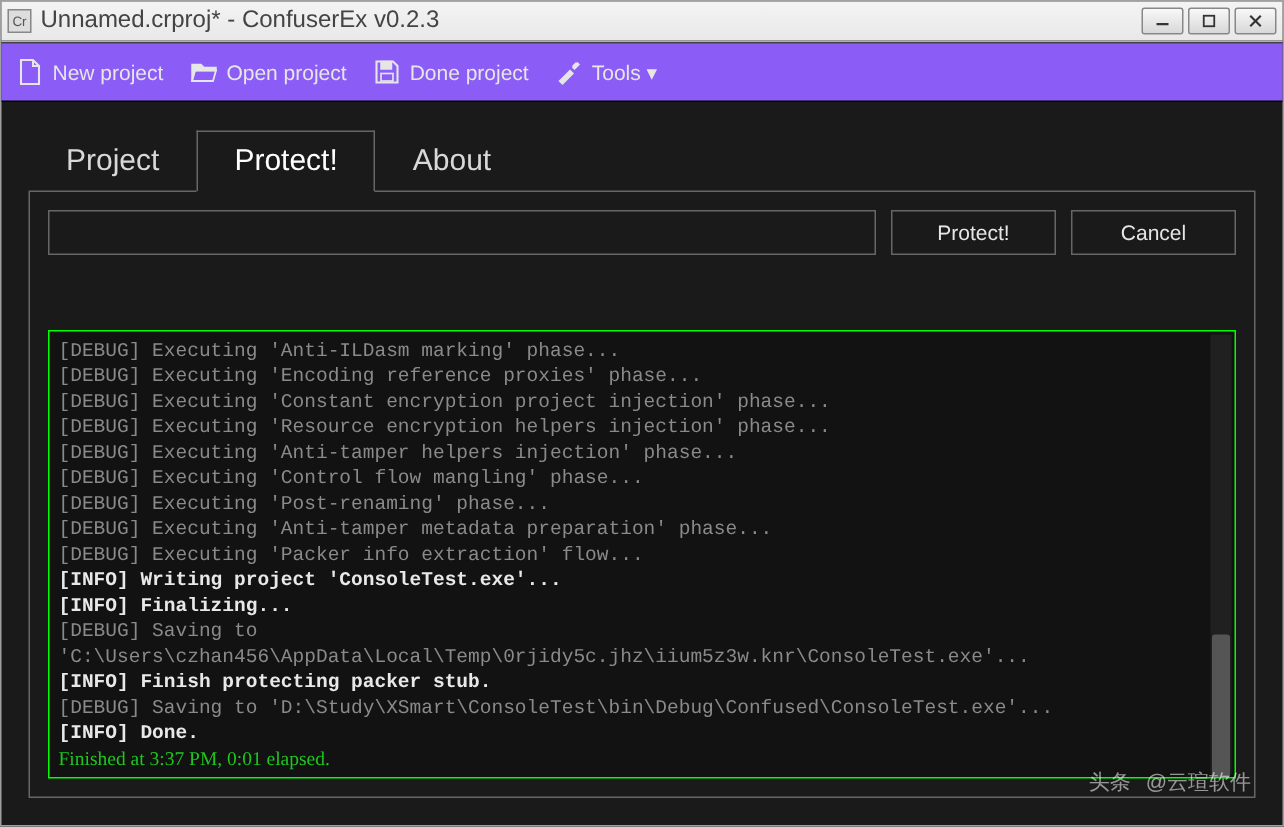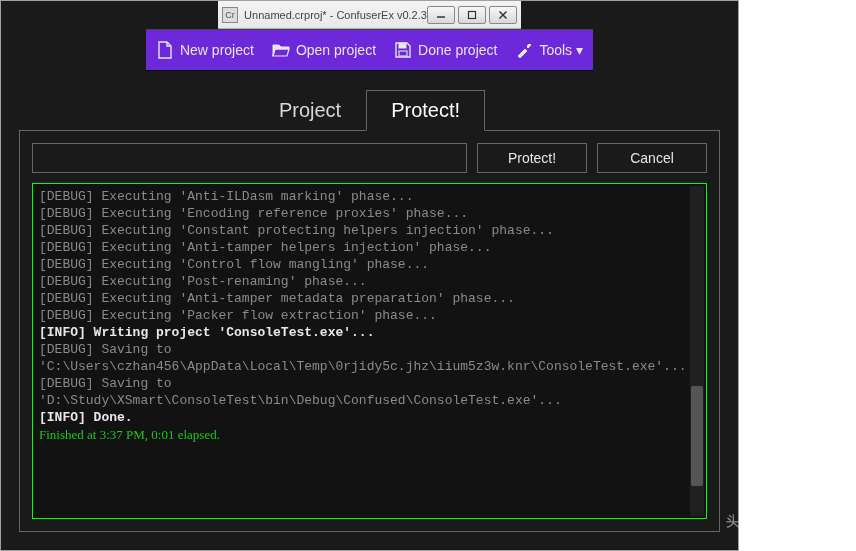--- a/index.html
+++ b/index.html
@@ -1,35 +1,35 @@
 <!DOCTYPE html>
 <html><head>
 <meta charset="utf-8">
 <style>
 * { margin: 0; padding: 0; box-sizing: border-box; }
 body { width: 856px; height: 551px; font-family: "Segoe UI", Tahoma, sans-serif; background: #fff; overflow: hidden; }
-.window { width: 739px; height: 551px; border: 1px solid #a0a0a0; background: #1a1a1a; display: flex; flex-direction: column; align-items: center; }
+.window { width: 856px; height: 551px; border: 1px solid #a0a0a0; background: #1a1a1a; display: flex; flex-direction: column; }
 .titlebar { height: 28px; background: linear-gradient(#f4f4f4,#e8e8e8); border-bottom: 1px solid #b0b0b0; display: flex; align-items: center; padding: 0 4px; }
 .tb-icon { width: 16px; height: 16px; border: 1px solid #888; background: #ddd; margin-right: 6px; display: flex; align-items: center; justify-content: center; font-size: 9px; color:#555; }
-.tb-title { flex: 1; font-size: 11px; color: #444; }
+.tb-title { flex: 1; font-size: 16px; color: #444; }
 .tb-btns { display: flex; gap: 3px; }
 .tb-btn { width: 28px; height: 18px; border: 1px solid #888; background: linear-gradient(#f8f8f8,#d8d8d8); border-radius: 2px; display: flex; align-items: center; justify-content: center; font-size: 11px; color:#333; cursor: pointer; }
-.toolbar { height: 42px; background: #6d28d9; border-top: 1px solid #444; border-bottom: 1px solid #000; display: flex; align-items: center; padding: 0 10px; gap: 18px; }
+.toolbar { height: 42px; background: #8b5cf6; border-top: 1px solid #444; border-bottom: 1px solid #000; display: flex; align-items: center; padding: 0 10px; gap: 18px; }
 .tool-btn { display: flex; align-items: center; gap: 6px; color: #e6e6e6; font-size: 14px; cursor: pointer; }
 .tool-icon { width: 18px; height: 18px; display: flex; align-items: center; justify-content: center; }
 .tool-icon svg { width: 18px; height: 18px; fill: #e6e6e6; stroke: #e6e6e6; }
 .tabs { display: flex; align-items: flex-end; padding: 18px 18px 0 18px; gap: 0; }
 .tab { padding: 8px 24px; color: #d8d8d8; font-size: 20px; cursor: pointer; border: 1px solid transparent; border-bottom: none; }
 .tab.active { background: #1a1a1a; border: 1px solid #666; border-bottom: 1px solid #1a1a1a; position: relative; top: 1px; color: #fff; }
 .panel { margin: 0 18px 18px 18px; border: 1px solid #666; flex: 1; display: flex; flex-direction: column; padding: 12px; gap: 10px; }
 .action-row { display: flex; gap: 10px; }
 .progress-bar { flex: 1; height: 30px; border: 1px solid #666; background: #1a1a1a; }
 .btn { width: 110px; height: 30px; border: 1px solid #666; background: #1a1a1a; color: #e6e6e6; font-size: 14px; display: flex; align-items: center; justify-content: center; cursor: pointer; }
 .btn.disabled { color: #e5e5e5; cursor: default; }
-.log { flex: 1; border: 1px solid #0f0; background: #121212; font-family: Consolas, "Courier New", monospace; font-size: 13px; line-height: 17px; position: relative; overflow: hidden; }
+.log { flex: 1; border: 1px solid #0f0; background: #121212; font-family: Consolas, "Courier New", monospace; font-size: 13px; line-height: 17px; position: relative; overflow: hidden; margin-top: 40px; }
 .log-content { padding: 4px 6px; }
 .log-line.debug { color: #8a8a8a; }
 .log-line.info { color: #e8e8e8; font-weight: bold; }
 .log-line.finished { color: #1ec61e; font-family: Liberation Serif, serif; }
 .scrollbar { position: absolute; right: 2px; top: 2px; bottom: 2px; width: 14px; background: #202020; }
 .scroll-thumb { position: absolute; left: 1px; right: 1px; top: 200px; height: 100px; background: #555; border-radius: 2px; }
 .watermark { position: absolute; right: 22px; bottom: 20px; color: rgba(255,255,255,0.55); font-size: 14px; display: flex; align-items: center; gap: 10px; pointer-events: none; }
 .watermark .toutiao { display:flex; align-items:center; gap:4px; }
 </style>
 </head>
@@ -95,40 +95,44 @@
             <path d="M14 3l-2 2 1 1 2-2z" fill="#e6e6e6"></path>
           </svg>
         </span>
       <span>Tools ▾</span>
     </div>
   </div>
 
   <div class="tabs">
     <div class="tab">Project</div>
     <div class="tab active">Protect!</div>
+    <div class="tab">About</div>
   </div>
 
   <div class="panel">
     <div class="action-row">
       <div class="progress-bar"></div>
       <div class="btn">Protect!</div>
       <div class="btn disabled">Cancel</div>
     </div>
     <div class="log">
       <div class="log-content" id="log-content">
           <div class="log-line debug">[DEBUG] Executing 'Anti-ILDasm marking' phase...</div>
           <div class="log-line debug">[DEBUG] Executing 'Encoding reference proxies' phase...</div>
-          <div class="log-line debug">[DEBUG] Executing 'Constant protecting helpers injection' phase...</div>
+          <div class="log-line debug">[DEBUG] Executing 'Constant encryption project injection' phase...</div>
+          <div class="log-line debug">[DEBUG] Executing 'Resource encryption helpers injection' phase...</div>
           <div class="log-line debug">[DEBUG] Executing 'Anti-tamper helpers injection' phase...</div>
           <div class="log-line debug">[DEBUG] Executing 'Control flow mangling' phase...</div>
           <div class="log-line debug">[DEBUG] Executing 'Post-renaming' phase...</div>
           <div class="log-line debug">[DEBUG] Executing 'Anti-tamper metadata preparation' phase...</div>
-          <div class="log-line debug">[DEBUG] Executing 'Packer flow extraction' phase...</div>
+          <div class="log-line debug">[DEBUG] Executing 'Packer info extraction' flow...</div>
           <div class="log-line info"> [INFO] Writing project 'ConsoleTest.exe'...</div>
+          <div class="log-line info"> [INFO] Finalizing...</div>
           <div class="log-line debug">[DEBUG] Saving to 'C:\Users\czhan456\AppData\Local\Temp\0rjidy5c.jhz\iium5z3w.knr\ConsoleTest.exe'...</div>
+          <div class="log-line info"> [INFO] Finish protecting packer stub.</div>
           <div class="log-line debug">[DEBUG] Saving to 'D:\Study\XSmart\ConsoleTest\bin\Debug\Confused\ConsoleTest.exe'...</div>
           <div class="log-line info"> [INFO] Done.</div>
           <div class="log-line finished">Finished at 3:37 PM, 0:01 elapsed.</div>
         </div>
       <div class="scrollbar">
         <div class="scroll-thumb"></div>
       </div>
     </div>
   </div>
 

